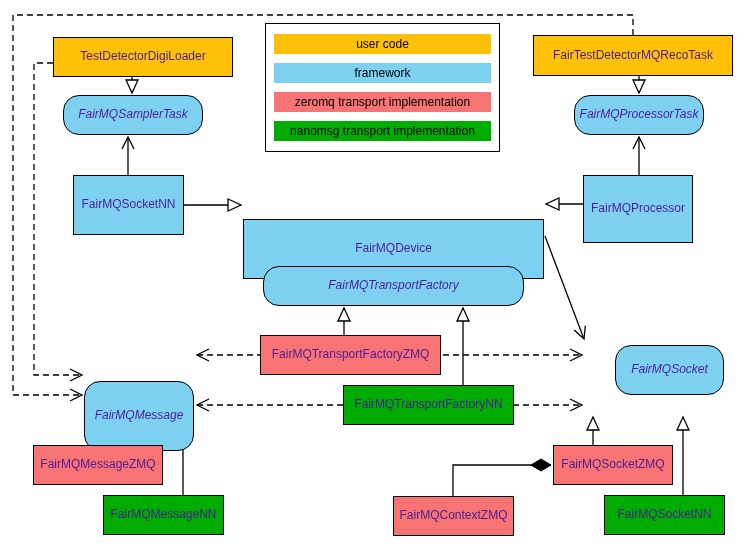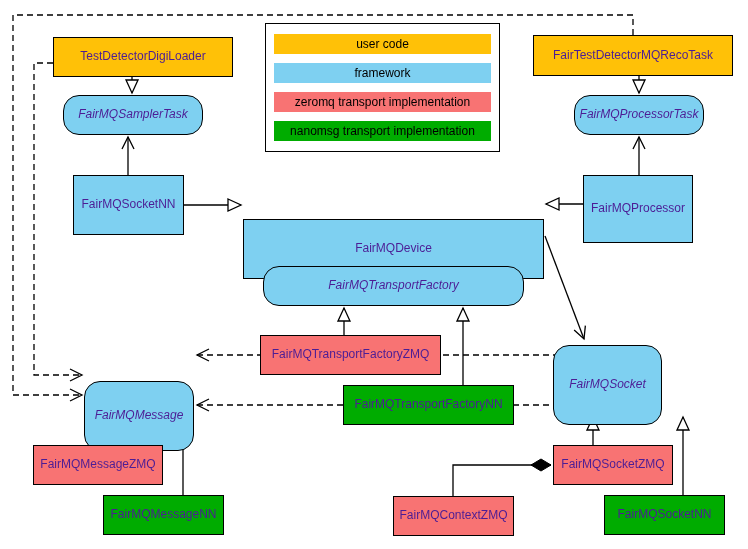--- a/index.html
+++ b/index.html
@@ -140,20 +140,20 @@
   <div class="node gold" style="left:533px; top:35px; width:200px; height:41px;">FairTestDetectorMQRecoTask</div>
   <div class="node blue abstract" style="left:63px; top:95px; width:140px; height:40px;">FairMQSamplerTask</div>
   <div class="node blue abstract" style="left:574px; top:95px; width:130px; height:40px;">FairMQProcessorTask</div>
   <div class="node blue" style="left:73px; top:175px; width:111px; height:60px;">FairMQSocketNN</div>
   <div class="node blue" style="left:243px; top:175px; width:301px; height:60px;margin-top:44px;">FairMQDevice</div>
   <div class="node blue" style="left:583px; top:175px; width:110px; height:68px;">FairMQProcessor</div>
   <div class="node blue abstract" style="left:263px; top:266px; width:261px; height:40px;">FairMQTransportFactory</div>
   <div class="node red" style="left:260px; top:335px; width:181px; height:40px;">FairMQTransportFactoryZMQ</div>
   <div class="node green" style="left:343px; top:385px; width:171px; height:40px;">FairMQTransportFactoryNN</div>
   <div class="node blue abstract" style="left:84px; top:345px; width:110px; height:70px;margin-top:36px;">FairMQMessage</div>
-  <div class="node blue abstract" style="left:553px; top:345px; width:109px; height:80px;">FairMQSocket</div>
+  <div class="node blue abstract" style="left:615px; top:345px; width:109px; height:50px;">FairMQSocket</div>
   <div class="node red" style="left:33px; top:445px; width:130px; height:40px;">FairMQMessageZMQ</div>
   <div class="node green" style="left:103px; top:495px; width:121px; height:40px;">FairMQMessageNN</div>
   <div class="node red" style="left:393px; top:496px; width:121px; height:40px;">FairMQContextZMQ</div>
   <div class="node red" style="left:553px; top:445px; width:120px; height:40px;">FairMQSocketZMQ</div>
   <div class="node green" style="left:604px; top:495px; width:121px; height:40px;">FairMQSocketNN</div>
 
 </div>
 
 </body></html>

